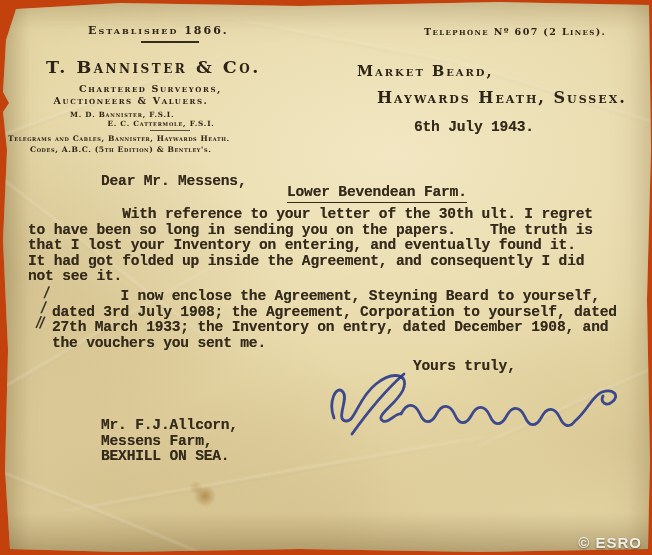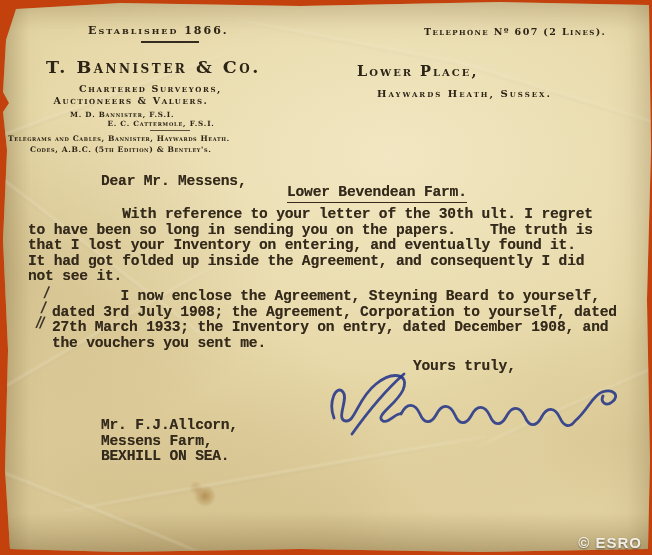--- a/index.html
+++ b/index.html
@@ -51,21 +51,21 @@
   #firm{left:46px;top:57px;font-size:17.5px;letter-spacing:2.5px;}
   #role1{left:40px;top:83px;width:182px;text-align:right;font-size:9.5px;letter-spacing:1.6px;}
   #role2{left:40px;top:95px;width:182px;text-align:center;font-size:9.5px;letter-spacing:1.6px;}
   #partner1{left:70px;top:110px;width:182px;font-size:7.2px;letter-spacing:0.8px;}
   #partner2{left:70px;top:119px;width:182px;text-align:center;font-size:7.2px;letter-spacing:0.8px;}
   #partner-rule{left:150px;top:130px;width:40px;height:1px;opacity:.8;}
   #tele1{left:8px;top:134px;font-size:7.6px;letter-spacing:0.6px;}
   #tele2{left:30px;top:145px;font-size:7.6px;letter-spacing:0.6px;}
   #phone{left:424px;top:26px;font-size:9.5px;letter-spacing:1.4px;}
   #addr1{left:357px;top:62px;font-size:14.5px;letter-spacing:2px;}
-  #addr2{left:377px;top:88px;font-size:10px;letter-spacing:2px;text-align:center;}
+  #addr2{left:377px;top:88px;font-size:16px;letter-spacing:2px;text-align:center;}
   #date{left:414px;top:120px;}
   #salutation{left:101px;top:174px;}
   #subject{left:287px;top:185px;border-bottom:1.7px solid #342a1b;padding-bottom:1px;}
   #para1{left:28px;top:207px;}
   #para2{left:52px;top:289px;}
   .mark{position:absolute;font-family:"DejaVu Serif",serif;font-weight:bold;font-size:15px;color:#3b3328;transform:rotate(6deg);letter-spacing:-2px;white-space:pre;}
   #mark1{left:44px;top:283px;}
   #mark2{left:41px;top:298px;}
   #mark3{left:36px;top:313px;}
   #closing{left:413px;top:359px;}
@@ -93,22 +93,23 @@
     <div class="printed" id="firm">T. Bannister &amp; Co.</div>
     <div class="printed" id="role1">Chartered Surveyors,</div>
     <div class="printed" id="role2">Auctioneers &amp; Valuers.</div>
     <div class="printed" id="partner1">M. D. Bannister, F.S.I.</div>
     <div class="printed" id="partner2">E. C. Cattermole, F.S.I.</div>
     <div class="rule" id="partner-rule"></div>
     <div class="printed" id="tele1">Telegrams and Cables, Bannister, Haywards Heath.</div>
     <div class="printed" id="tele2">Codes, A.B.C. (5th Edition) &amp; Bentley's.</div>
     <div class="printed" id="phone">Telephone Nº 607 (2 Lines).</div>
 
-    <div class="printed" id="addr1">Lower Place,</div>
+    <div class="printed" id="addr1">Market Beard,</div>
     <div class="printed" id="addr2">Haywards Heath, Sussex.</div>
+    <div class="typed" id="date">6th July 1943.</div>
 
     <div class="typed" id="salutation">Dear Mr. Messens,</div>
     <div class="typed" id="subject">Lower Bevendean Farm.</div>
 
     <div class="typed" id="para1">           With reference to your letter of the 30th ult. I regret
 to have been so long in sending you on the papers.    The truth is
 that I lost your Inventory on entering, and eventually found it.
 It had got folded up inside the Agreement, and consequently I did
 not see it.</div>
 

